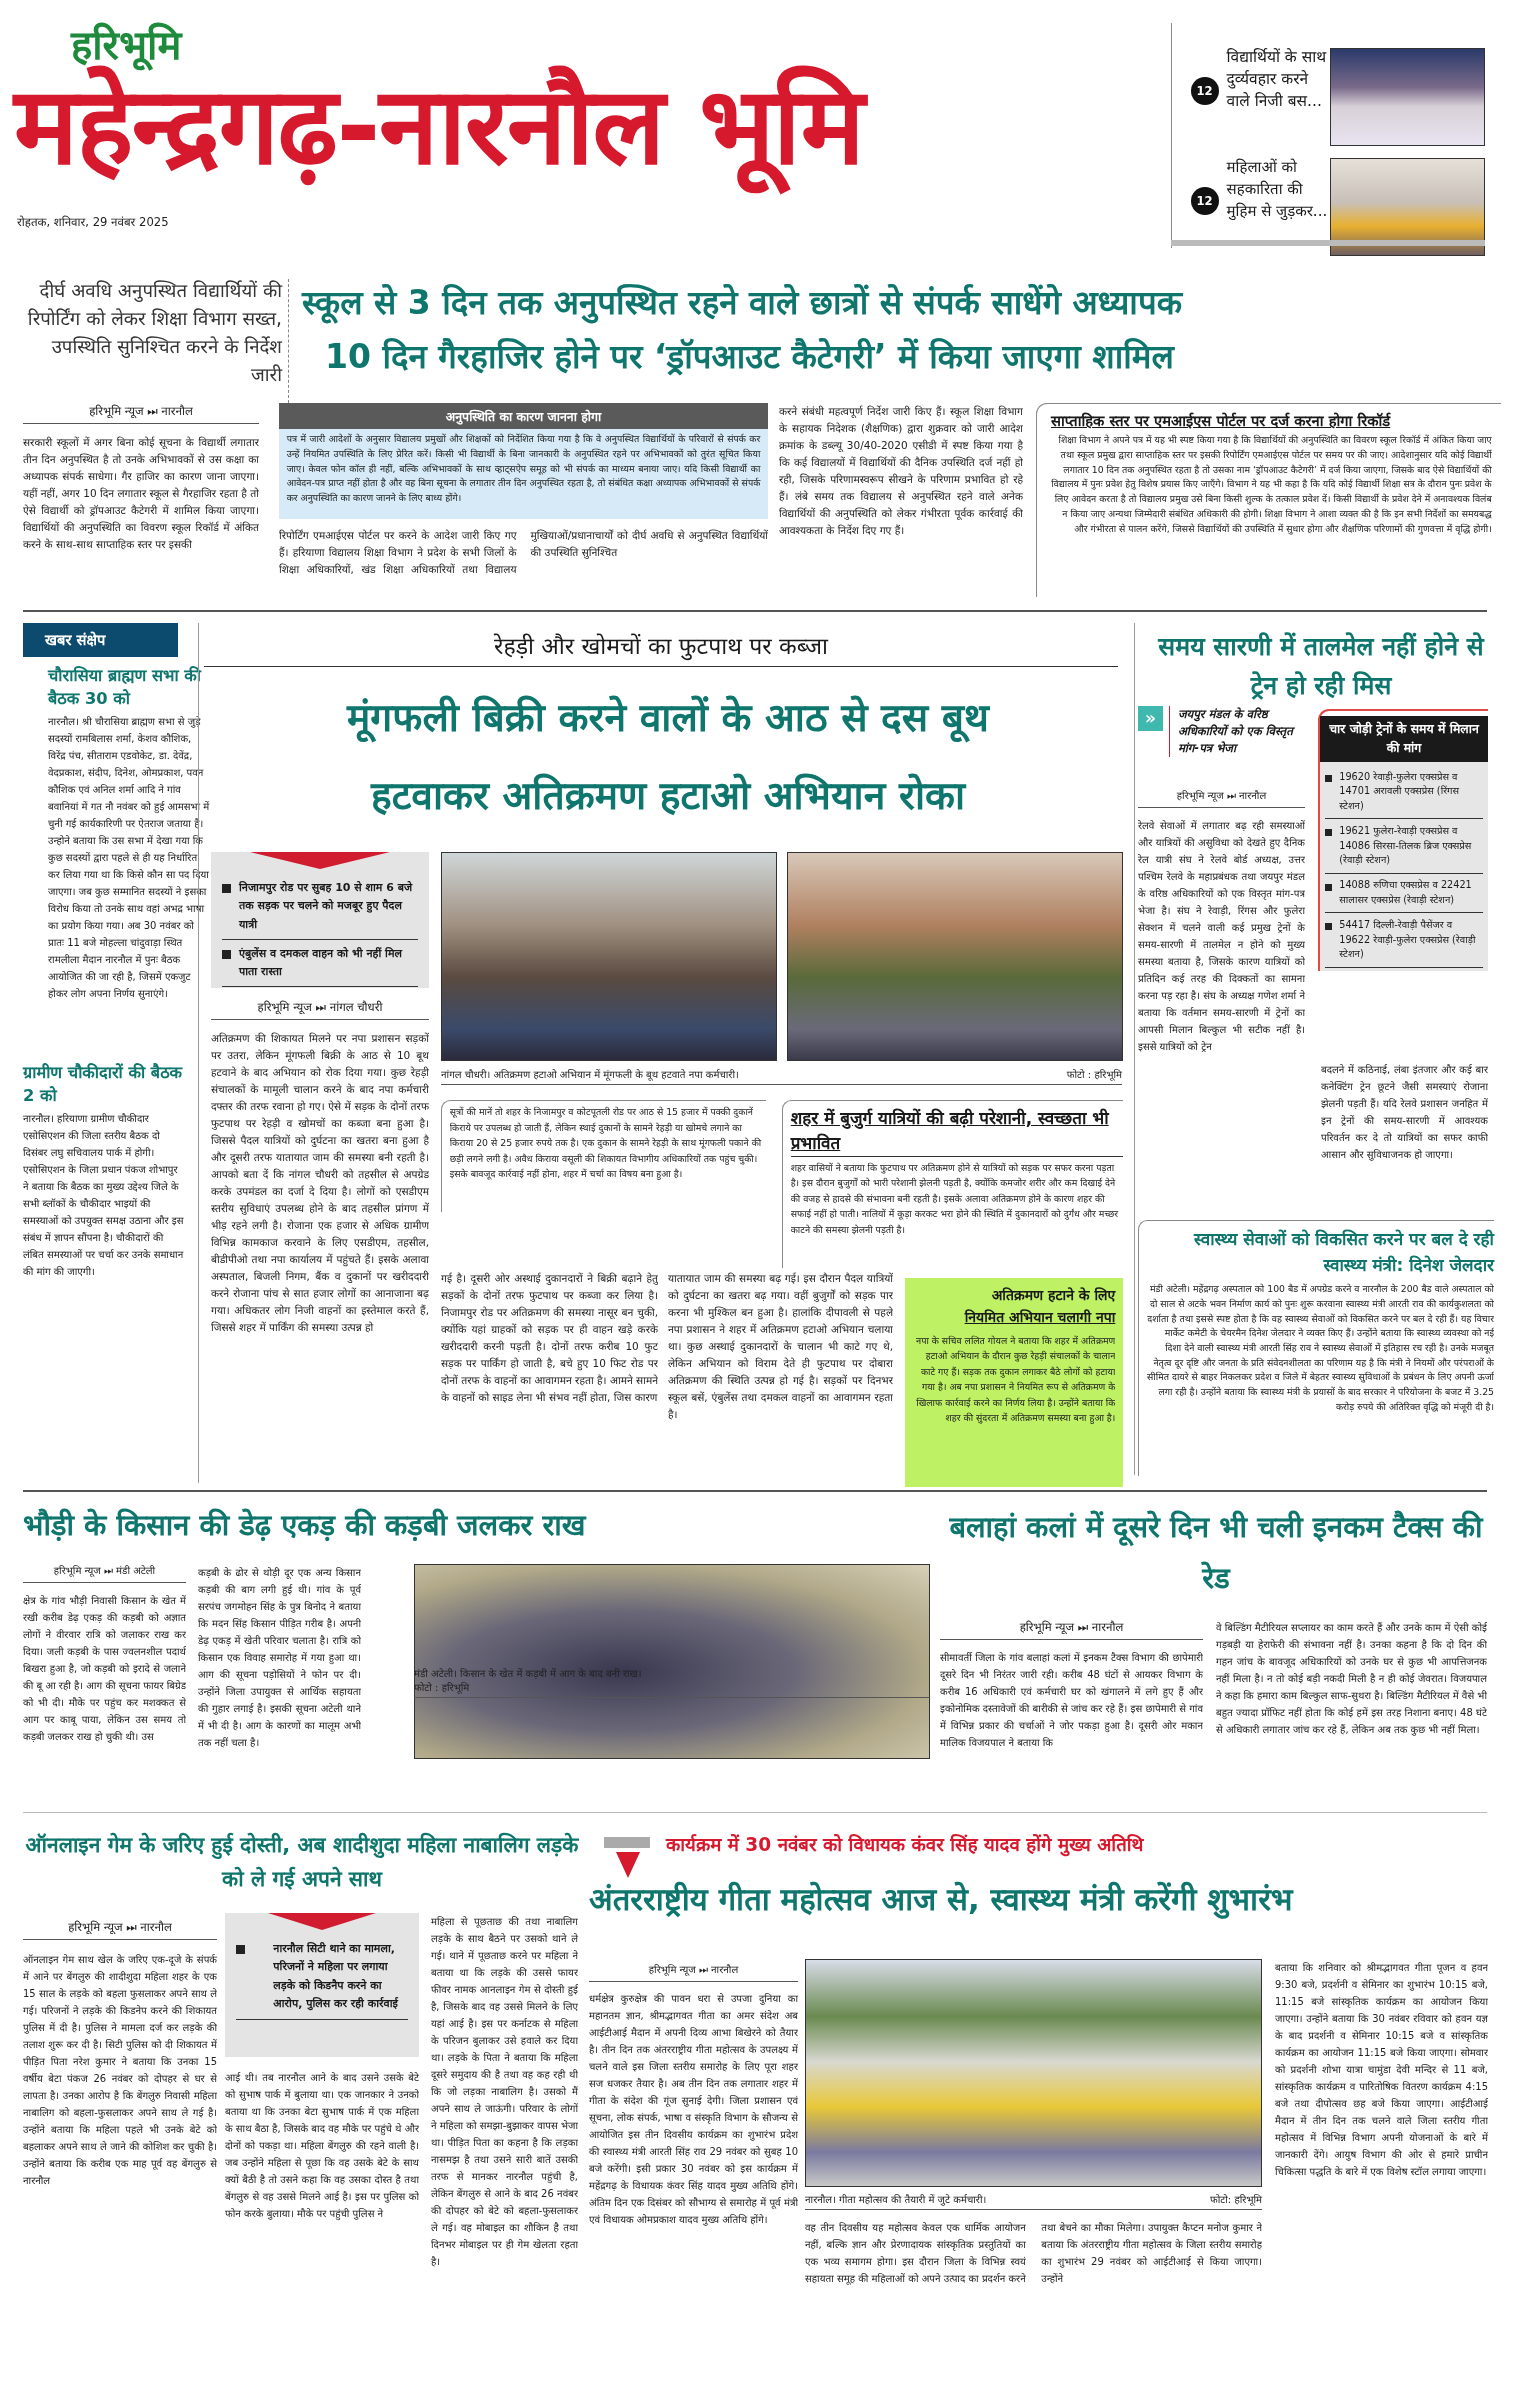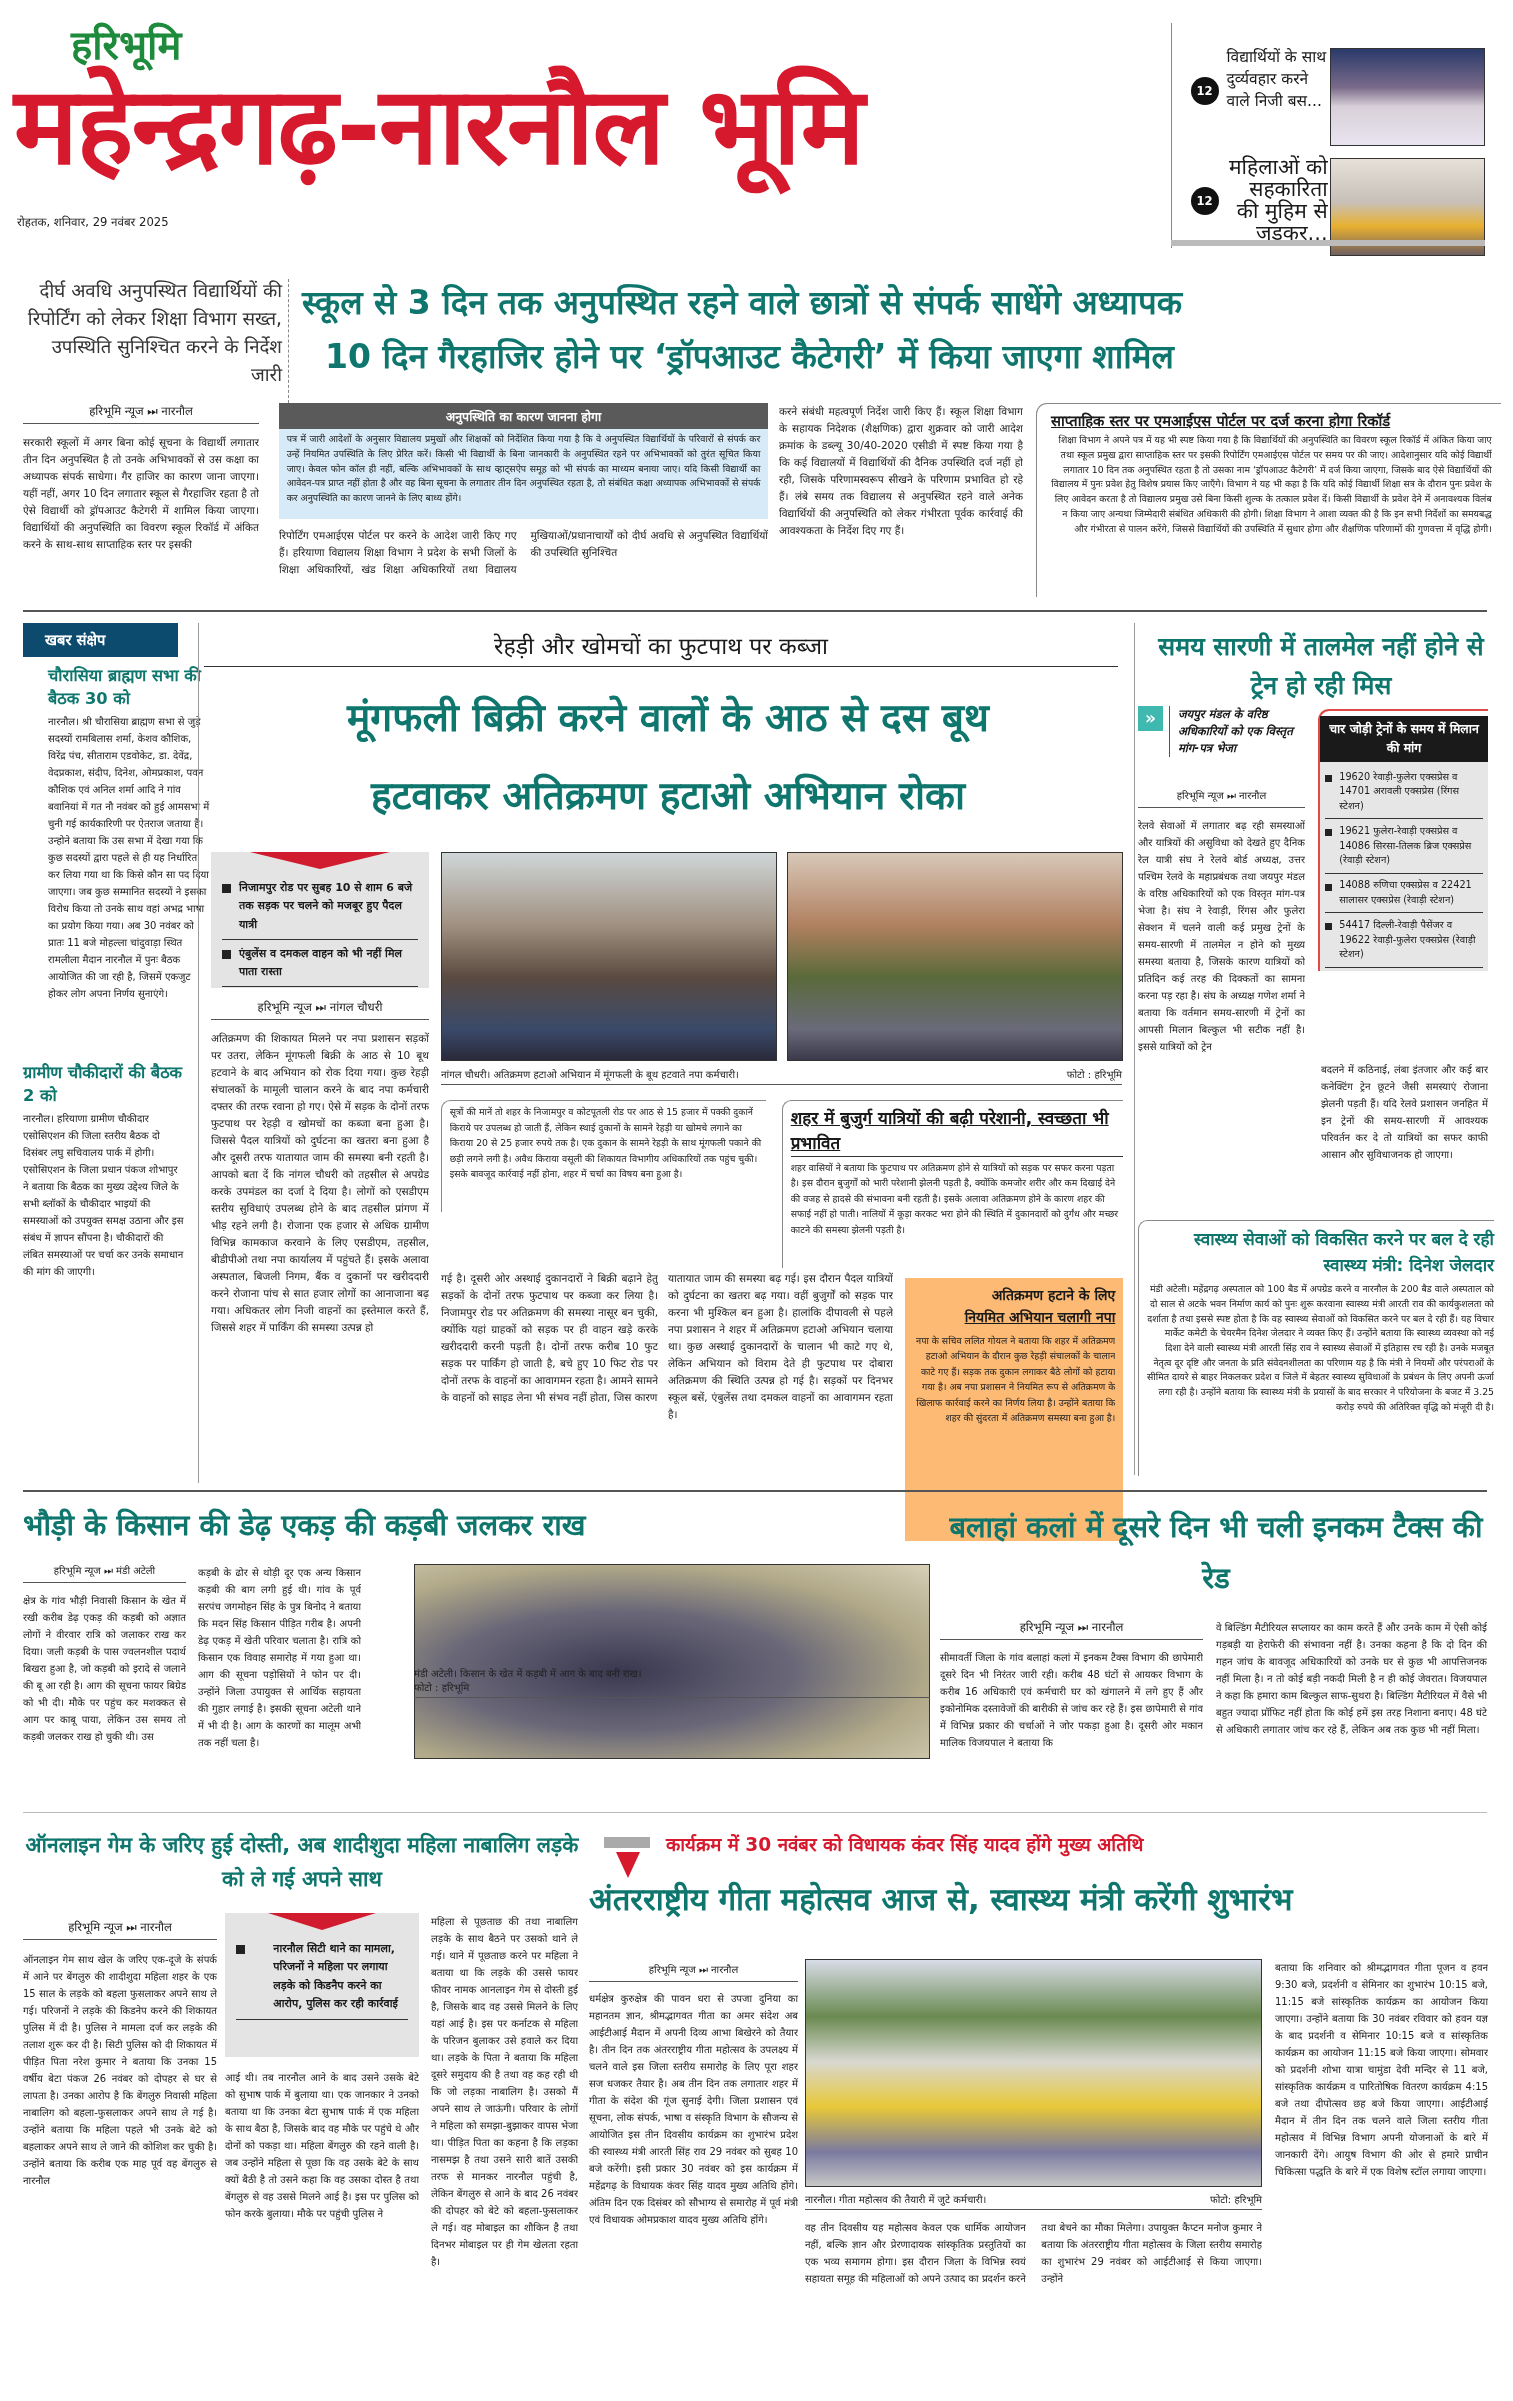--- a/index.html
+++ b/index.html
@@ -27,21 +27,21 @@
   <div class="abs" style="left:17px;top:214px;font-size:11.6px;color:#222;">रोहतक, शनिवार, 29 नवंबर 2025</div>
 
   <div class="abs" style="left:1171px;top:23px;width:341px;height:225px;border-left:1.5px solid #888;">
     <div style="position:absolute;left:18.6px;top:23px;width:310px;height:108px;">
       <div style="position:absolute;left:0;top:31px;width:28px;height:28px;border-radius:50%;background:#111;color:#fff;font-size:11.6px;font-weight:bold;text-align:center;line-height:28px;">12</div>
       <div style="position:absolute;left:36px;top:0;width:101px;font-size:15.5px;line-height:22px;">विद्यार्थियों के साथ दुर्व्यवहार करने वाले निजी बस...</div>
       <div class="photo" style="left:139px;top:1.5px;width:155px;height:98px;background:linear-gradient(180deg,#2a3a6a 0%,#7a6a8a 40%,#d8d0d8 60%,#e8e4f0 100%);"></div>
     </div>
     <div style="position:absolute;left:18.6px;top:133px;width:310px;height:108px;">
       <div style="position:absolute;left:0;top:31px;width:28px;height:28px;border-radius:50%;background:#111;color:#fff;font-size:11.6px;font-weight:bold;text-align:center;line-height:28px;">12</div>
-      <div style="position:absolute;left:36px;top:0;width:101px;font-size:21px;line-height:22px;text-align:right;">महिलाओं को सहकारिता की मुहिम से जुड़कर...</div>
+      <div style="position:absolute;left:36px;top:0;width:101px;font-size:15px;line-height:22px;">महिलाओं को सहकारिता की मुहिम से जुड़कर...</div>
       <div class="photo" style="left:139px;top:1.5px;width:155px;height:98px;background:linear-gradient(180deg,#e6e0d8 0%,#c8c0b8 45%,#e8b030 70%,#706060 100%);"></div>
     </div>
   </div>
   <div class="rule" style="left:1171px;top:240px;width:314px;height:6.2px;background:#bbb;"></div>
 </header>
 
 <section>
   <div class="abs" style="left:23px;top:277px;width:259px;font-size:18.6px;line-height:28px;text-align:right;color:#333;">दीर्घ अवधि अनुपस्थित विद्यार्थियों की रिपोर्टिंग को लेकर शिक्षा विभाग सख्त, उपस्थिति सुनिश्चित करने के निर्देश जारी</div>
   <div class="vrule" style="left:288px;top:279px;height:124px;border-left:0.8px dashed #888;background:none;"></div>
   <div class="abs hl" style="left:302px;top:279px;width:1200px;font-size:33px;line-height:48px;white-space:nowrap;">स्कूल से 3 दिन तक अनुपस्थित रहने वाले छात्रों से संपर्क साधेंगे अध्यापक</div>
@@ -108,21 +108,21 @@
   <div class="abs" style="left:441px;top:1100px;width:325px;border-left:1.5px solid #888;border-top:1.5px solid #888;border-top-left-radius:9.3px;padding-left:7.7px;">
     <div class="txt" style="font-size:9.3px;line-height:15.5px;text-align:left;margin-top:3.1px;height:108px;">सूत्रों की मानें तो शहर के निजामपुर व कोटपूतली रोड पर आठ से 15 हजार में पक्की दुकानें किराये पर उपलब्ध हो जाती हैं, लेकिन स्थाई दुकानों के सामने रेहड़ी या खोमचे लगाने का किराया 20 से 25 हजार रुपये तक है। एक दुकान के सामने रेहड़ी के साथ मूंगफली पकाने की छड़ी लगने लगी है। अवैध किराया वसूली की शिकायत विभागीय अधिकारियों तक पहुंच चुकी। इसके बावजूद कार्रवाई नहीं होना, शहर में चर्चा का विषय बना हुआ है।</div>
   </div>
   <div class="abs" style="left:782px;top:1100px;width:341px;border-left:1.5px solid #888;border-top:1.5px solid #888;border-top-left-radius:9.3px;padding-left:7.7px;">
     <div class="boxhead-u" style="font-size:17px;font-weight:bold;line-height:25px;padding-top:4.6px;border-bottom:0.8px solid #333;">शहर में बुजुर्ग यात्रियों की बढ़ी परेशानी, स्वच्छता भी प्रभावित</div>
     <div class="txt" style="font-size:9.3px;line-height:15.5px;text-align:left;margin-top:3.1px;height:108px;">शहर वासियों ने बताया कि फुटपाथ पर अतिक्रमण होने से यात्रियों को सड़क पर सफर करना पड़ता है। इस दौरान बुजुर्गों को भारी परेशानी झेलनी पड़ती है, क्योंकि कमजोर शरीर और कम दिखाई देने की वजह से हादसे की संभावना बनी रहती है। इसके अलावा अतिक्रमण होने के कारण शहर की सफाई नहीं हो पाती। नालियों में कूड़ा करकट भरा होने की स्थिति में दुकानदारों को दुर्गंध और मच्छर काटने की समस्या झेलनी पड़ती है।</div>
   </div>
 
   <div class="abs txt" style="left:441px;top:1270px;width:217px;height:217px;">गई है। दूसरी ओर अस्थाई दुकानदारों ने बिक्री बढ़ाने हेतु सड़कों के दोनों तरफ फुटपाथ पर कब्जा कर लिया है। निजामपुर रोड पर अतिक्रमण की समस्या नासूर बन चुकी, क्योंकि यहां ग्राहकों को सड़क पर ही वाहन खड़े करके खरीददारी करनी पड़ती है। दोनों तरफ करीब 10 फुट सड़क पर पार्किंग हो जाती है, बचे हुए 10 फिट रोड पर दोनों तरफ के वाहनों का आवागमन रहता है। आमने सामने के वाहनों को साइड लेना भी संभव नहीं होता, जिस कारण</div>
   <div class="abs txt" style="left:668px;top:1270px;width:225px;height:217px;">यातायात जाम की समस्या बढ़ गई। इस दौरान पैदल यात्रियों को दुर्घटना का खतरा बढ़ गया। वहीं बुजुर्गों को सड़क पार करना भी मुश्किल बन हुआ है। हालांकि दीपावली से पहले नपा प्रशासन ने शहर में अतिक्रमण हटाओ अभियान चलाया था। कुछ अस्थाई दुकानदारों के चालान भी काटे गए थे, लेकिन अभियान को विराम देते ही फुटपाथ पर दोबारा अतिक्रमण की स्थिति उत्पन्न हो गई है। सड़कों पर दिनभर स्कूल बसें, एंबुलेंस तथा दमकल वाहनों का आवागमन रहता है।</div>
-  <div class="abs" style="left:905px;top:1278px;width:218px;height:263px;background:#fdba74;padding:6.2px 7.7px;">
+  <div class="abs" style="left:905px;top:1278px;width:218px;height:209px;background:#bef264;padding:6.2px 7.7px;">
     <div style="font-size:14px;font-weight:bold;text-align:right;line-height:22px;">अतिक्रमण हटाने के लिए</div>
     <div class="boxhead-u" style="font-size:14px;font-weight:bold;text-align:right;line-height:22px;">नियमित अभियान चलागी नपा</div>
     <div class="txt" style="font-size:9.3px;line-height:15.5px;text-align:right;margin-top:4.6px;height:139px;">नपा के सचिव ललित गोयल ने बताया कि शहर में अतिक्रमण हटाओ अभियान के दौरान कुछ रेहड़ी संचालकों के चालान काटे गए हैं। सड़क तक दुकान लगाकर बैठे लोगों को हटाया गया है। अब नपा प्रशासन ने नियमित रूप से अतिक्रमण के खिलाफ कार्रवाई करने का निर्णय लिया है। उन्होंने बताया कि शहर की सुंदरता में अतिक्रमण समस्या बना हुआ है।</div>
   </div>
 </section>
 
 <section>
   <div class="vrule" style="left:1134px;top:623px;height:852px;"></div>
   <div class="abs hl" style="left:1143px;top:627px;width:356px;text-align:center;font-size:25px;line-height:39px;">समय सारणी में तालमेल नहीं होने से ट्रेन हो रही मिस</div>
   <div class="abs" style="left:1138px;top:706px;width:178px;display:flex;gap:6.2px;">

